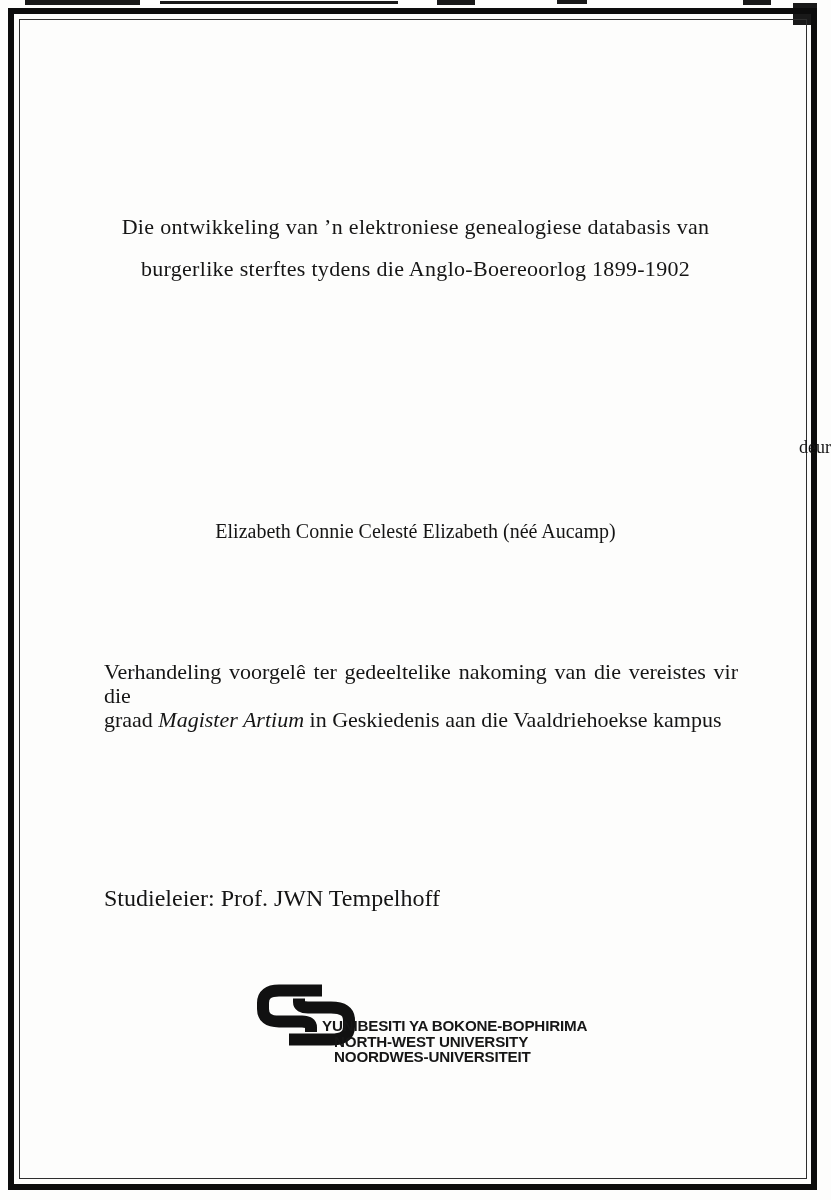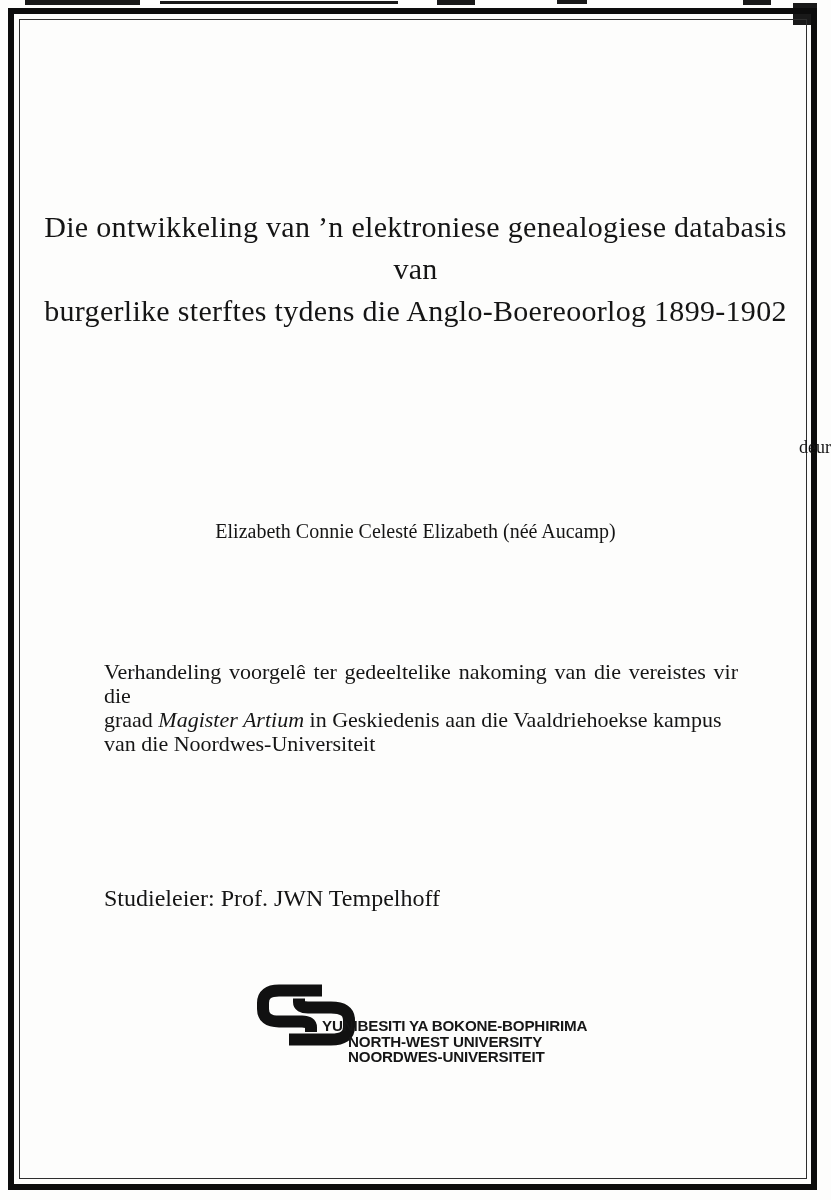--- a/index.html
+++ b/index.html
@@ -33,21 +33,21 @@
   .a1 { left: 25px;  top: 0;   width: 115px; height: 5px; }
   .a2 { left: 160px; top: 1px; width: 238px; height: 3px; }
   .a3 { left: 437px; top: 0;   width: 38px;  height: 5px; }
   .a4 { left: 557px; top: 0;   width: 30px;  height: 4px; }
   .a5 { left: 743px; top: 0;   width: 28px;  height: 5px; }
   .a6 { left: 793px; top: 3px; width: 24px;  height: 22px; }
 
   .title {
     position: absolute; left: 40px; right: 40px; top: 206px;
     text-align: center;
-    font-size: 30px; line-height: 42px;
+    font-size: 22px; line-height: 42px;
     letter-spacing: 0.3px;
   }
   .byline {
     position: absolute; left: 0; right: 0; top: 437px;
     text-align: right; font-size: 18px;
   }
   .author {
     position: absolute; left: 0; right: 0; top: 520px;
     text-align: center; font-size: 20px;
   }
@@ -67,21 +67,21 @@
   .logo-mark { position: absolute; left: 256px; top: 984px; }
   .logo-text {
     position: absolute; left: 322px; top: 1018px;
     font-family: "Liberation Sans", "DejaVu Sans", sans-serif;
     font-weight: 700;
     font-size: 15.2px; line-height: 15.7px;
     letter-spacing: -0.2px;
     color: #161616;
     white-space: nowrap;
   }
-  .logo-text .indent { margin-left: 26px; }
+  .logo-text .indent { margin-left: 12px; }
 </style>
 </head>
 <body>
 
 <div class="page">
 
   <div class="artifact a1"></div>
   <div class="artifact a2"></div>
   <div class="artifact a3"></div>
   <div class="artifact a4"></div>
@@ -96,21 +96,20 @@
     <div>burgerlike sterftes tydens die Anglo-Boereoorlog 1899-1902</div>
   </div>
 
   <div class="byline">deur</div>
 
   <div class="author">Elizabeth Connie Celesté Elizabeth (néé Aucamp)</div>
 
   <div class="statement">
     <div class="jline">Verhandeling voorgelê ter gedeeltelike nakoming van die vereistes vir die</div>
     <div><span>graad </span><em>Magister Artium</em><span> in Geskiedenis aan die Vaaldriehoekse kampus</span></div>
-    <div>van die Noordwes-Universiteit</div>
   </div>
 
   <div class="supervisor-block">
     <div>Studieleier: Prof. JWN Tempelhoff</div>
   </div>
 
   <svg class="logo-mark" width="100" height="62" viewBox="0 0 100 62" aria-hidden="true">
 
     <path d="M 66 6.5 H 23 Q 7 6.5 7 19 V 25 Q 7 37.5 23 37.5 H 46 Q 55 37.5 55 43.5 V 48" fill="none" stroke="#111111" stroke-width="12" stroke-linecap="butt"></path>
 

